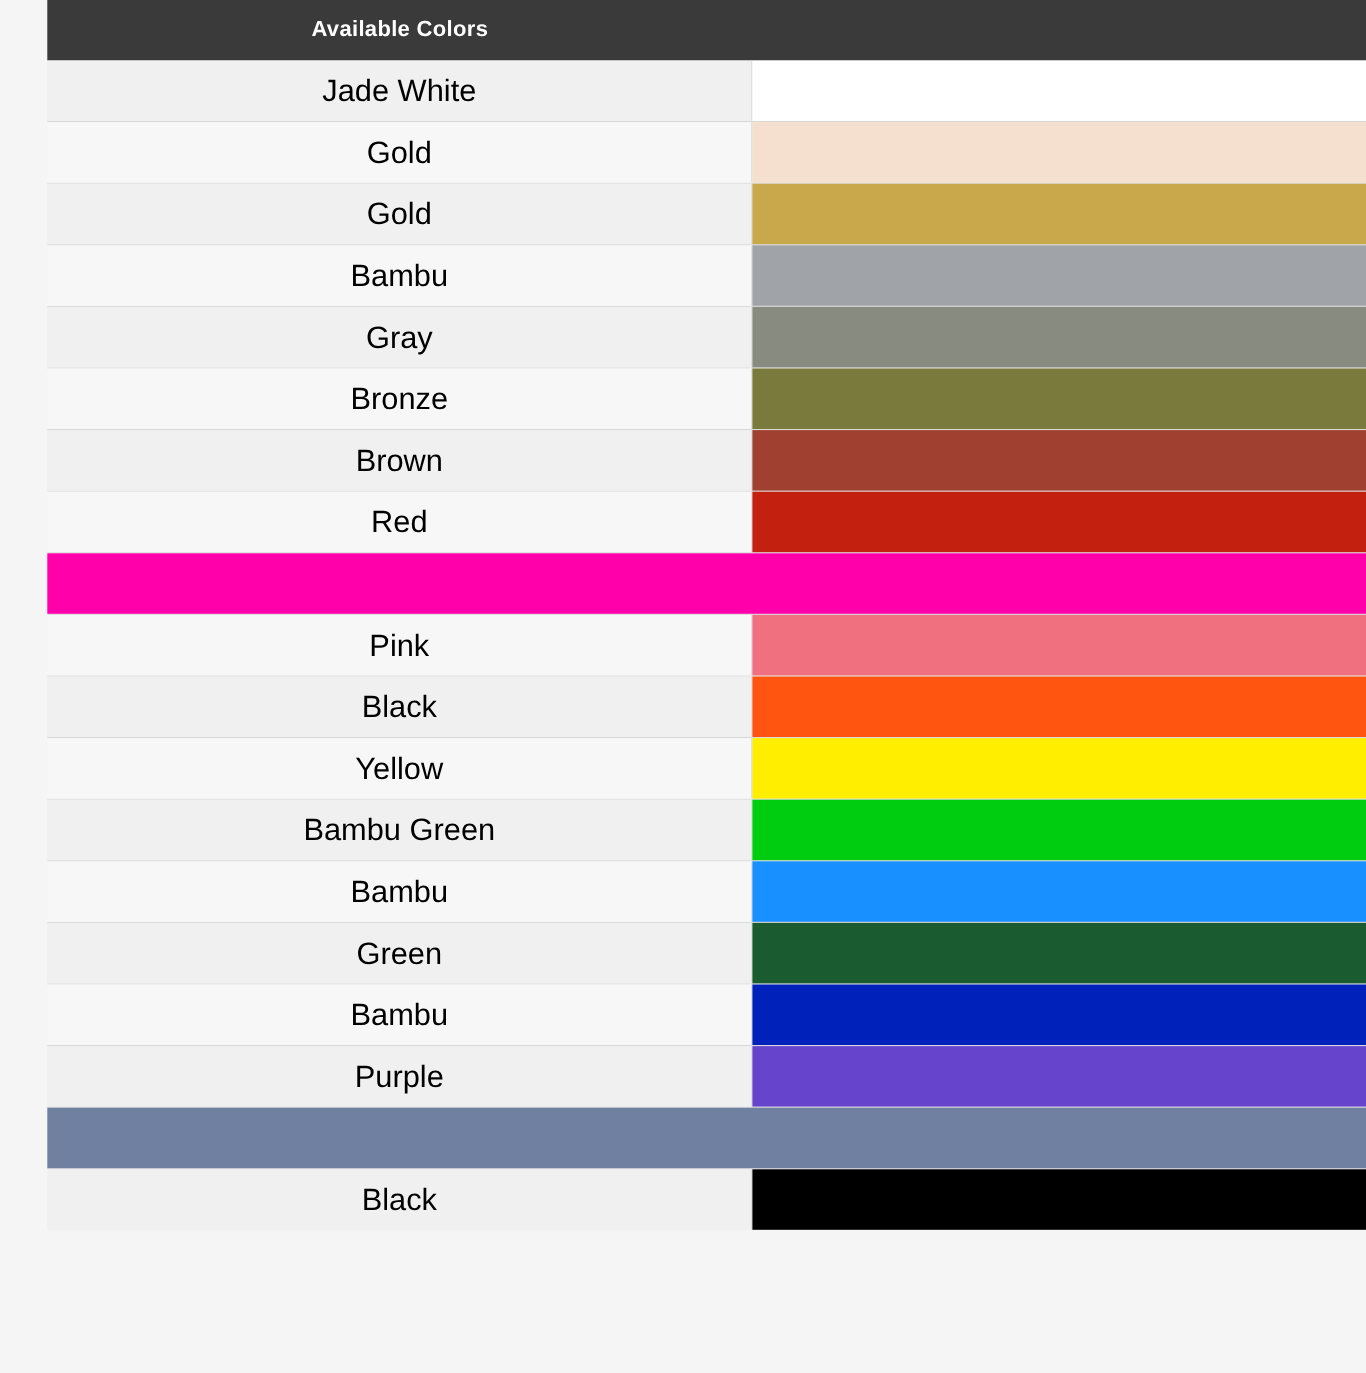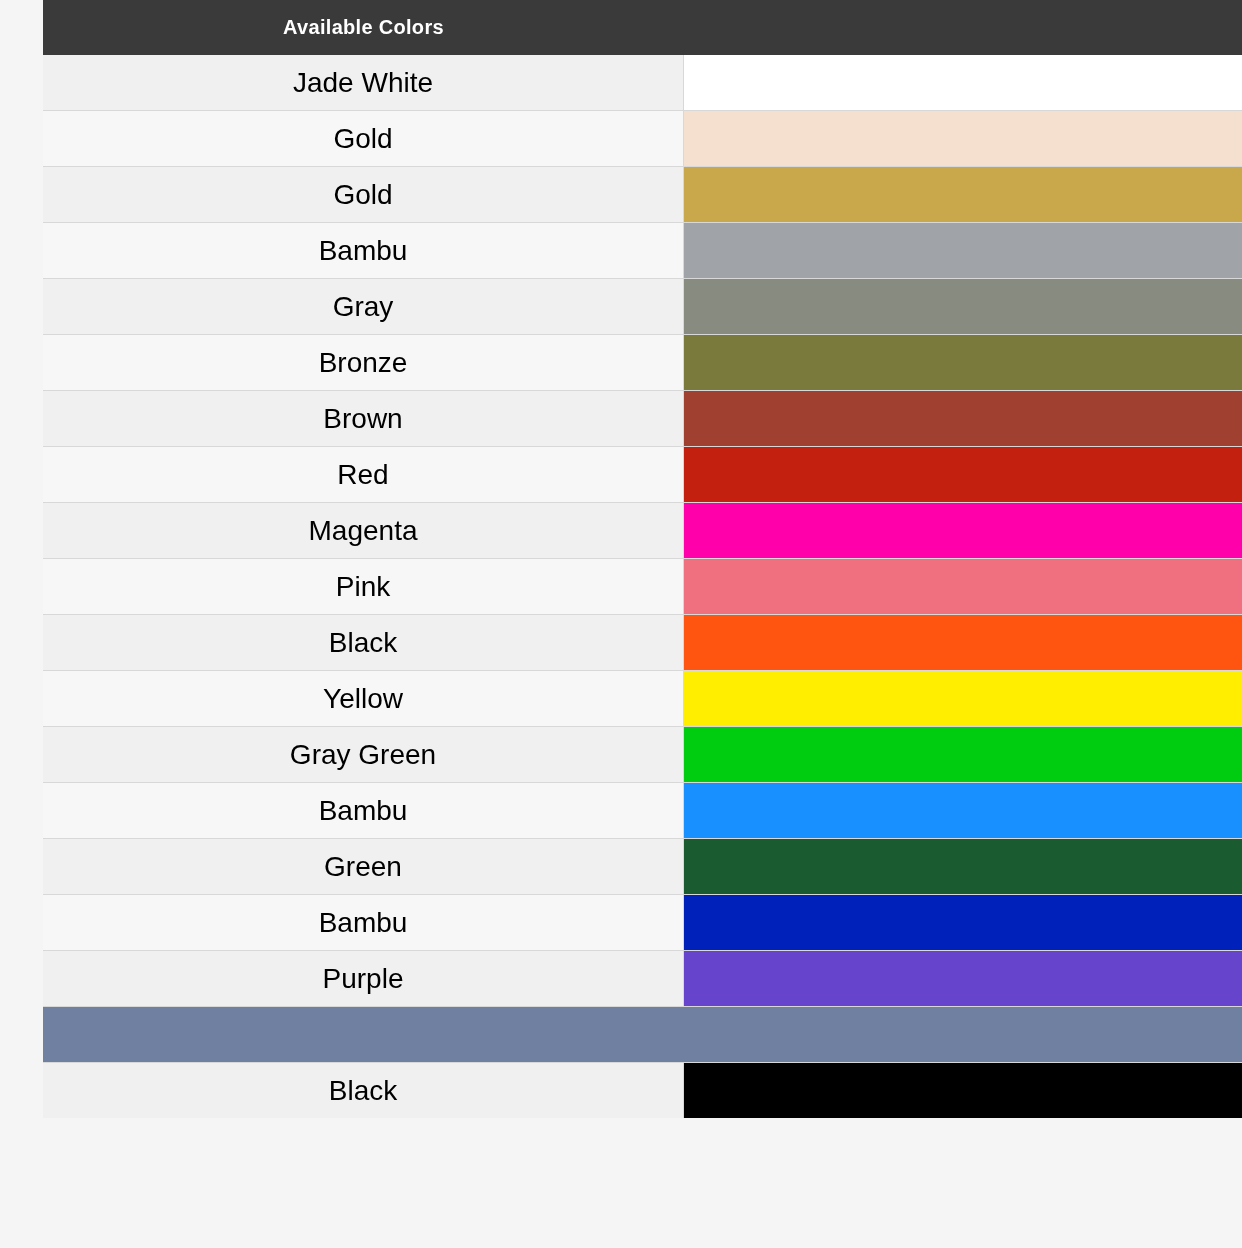--- a/index.html
+++ b/index.html
@@ -133,23 +133,20 @@
         </div>
         <div class="color-swatch-cell" style="background-color: rgb(160, 64, 48);"></div>
       </div>
       <div class="color-row">
         <div class="color-name-cell">
           <span>Red</span>
         </div>
         <div class="color-swatch-cell" style="background-color: rgb(196, 32, 16);"></div>
       </div>
       <div class="color-row">
-        <div class="color-name-cell">
-          <span>Magenta</span>
-        </div>
         <div class="color-swatch-cell" style="background-color: rgb(255, 0, 170);"></div>
       </div>
       <div class="color-row">
         <div class="color-name-cell">
           <span>Pink</span>
         </div>
         <div class="color-swatch-cell" style="background-color: rgb(240, 112, 128);"></div>
       </div>
       <div class="color-row">
         <div class="color-name-cell">
@@ -158,21 +155,21 @@
         <div class="color-swatch-cell" style="background-color: rgb(255, 85, 16);"></div>
       </div>
       <div class="color-row">
         <div class="color-name-cell">
           <span>Yellow</span>
         </div>
         <div class="color-swatch-cell" style="background-color: rgb(255, 238, 0);"></div>
       </div>
       <div class="color-row">
         <div class="color-name-cell">
-          <span>Gray Green</span>
+          <span>Bambu Green</span>
         </div>
         <div class="color-swatch-cell" style="background-color: rgb(0, 204, 16);"></div>
       </div>
       <div class="color-row">
         <div class="color-name-cell">
           <span>Bambu</span>
         </div>
         <div class="color-swatch-cell" style="background-color: rgb(24, 144, 255);"></div>
       </div>
       <div class="color-row">

